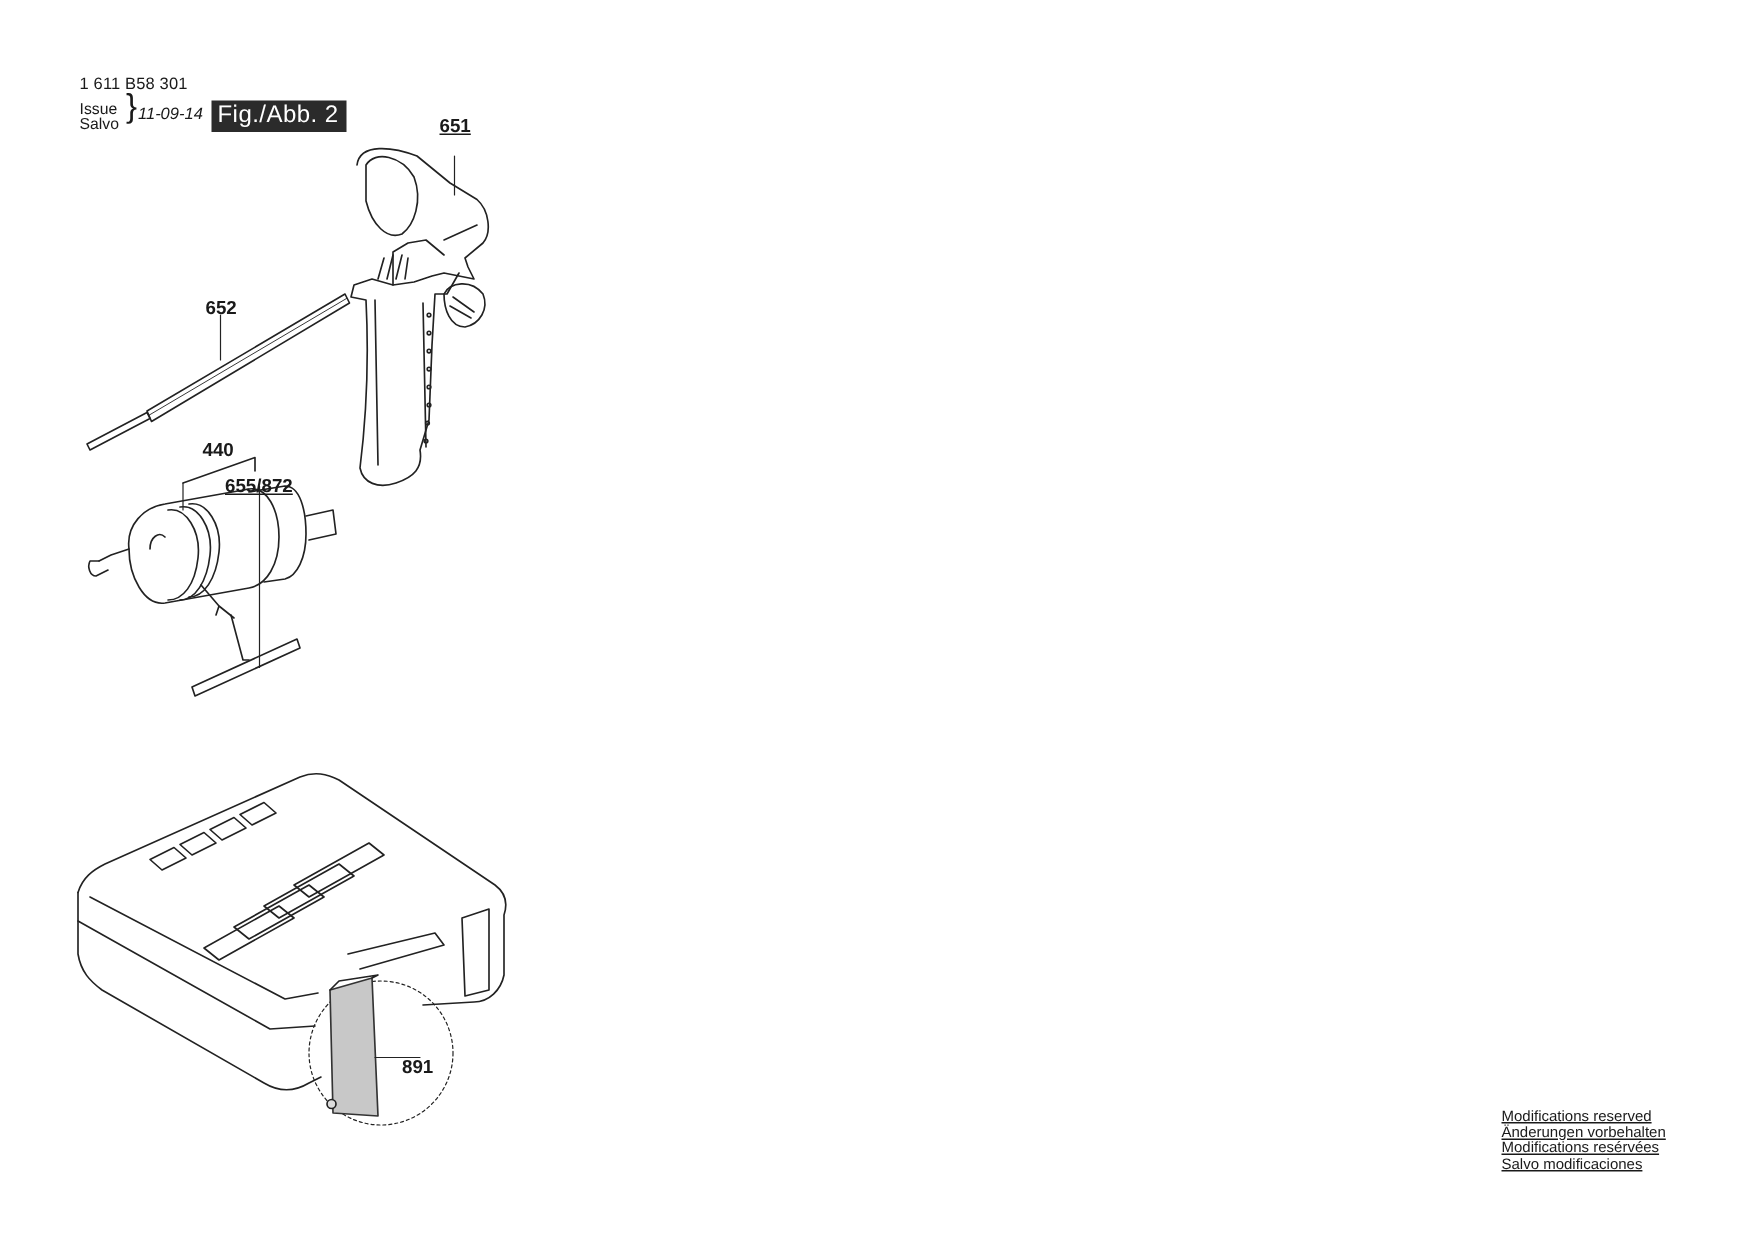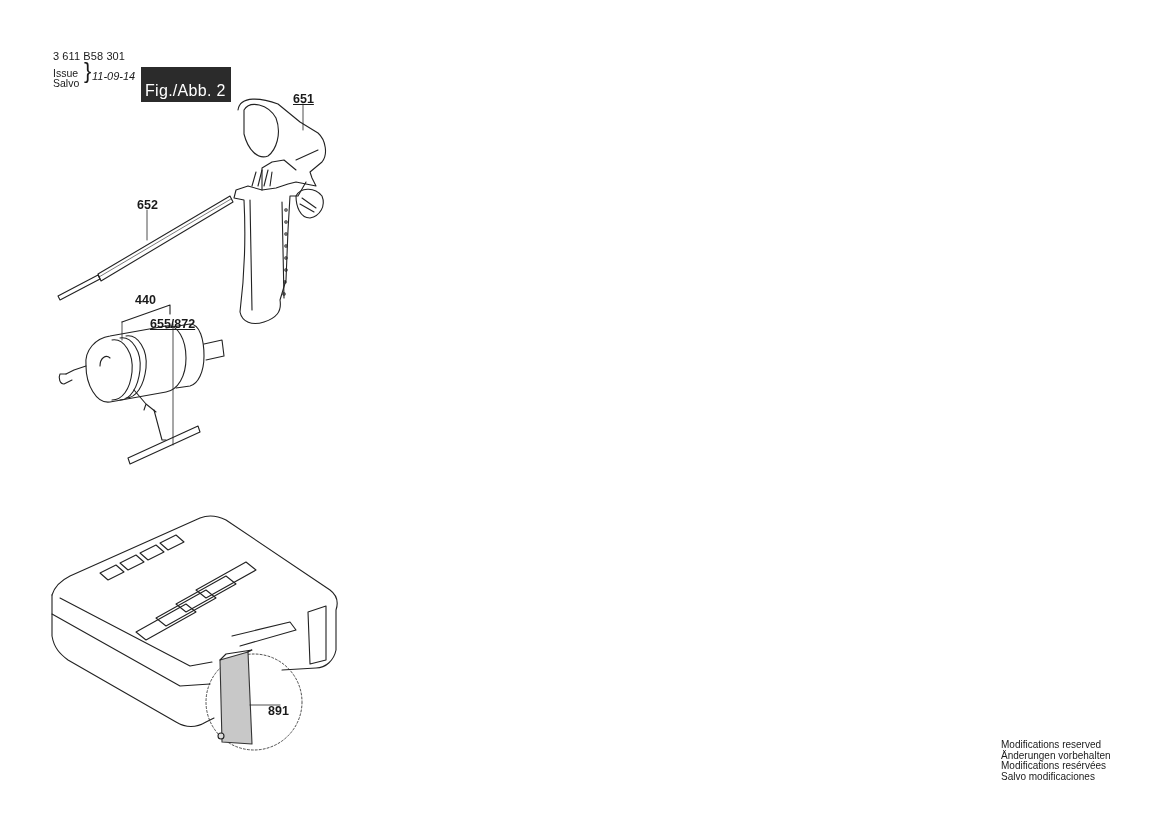--- a/index.html
+++ b/index.html
@@ -2,29 +2,29 @@
 <html><head>
   <meta charset="utf-8">
   <style>
     html, body { margin: 0; padding: 0; background: #ffffff; }
     body { width: 1169px; height: 826px; position: relative; overflow: hidden; font-family: "Liberation Sans", sans-serif; color: #1a1a1a; }
     .abs { position: absolute; }
     .docnum { left: 53px; top: 50px; font-size: 11px; letter-spacing: 0.1px; }
     .issue { left: 53px; top: 68px; font-size: 10.5px; line-height: 10px; }
     .brace { left: 84px; top: 60px; font-size: 22px; line-height: 22px; font-weight: 300; }
     .date { left: 92px; top: 70px; font-size: 11px; font-style: italic; }
-    .fig { left: 141px; top: 67px; background: #2b2b2b; color: #fff; font-size: 16px; padding: 15px 5px 2px 4px; letter-spacing: 0.3px; }
+    .fig { left: 141px; top: 67px; background: #2b2b2b; color: #fff; font-size: 16px; padding: 1px 5px 2px 4px; letter-spacing: 0.3px; }
     .callout { font-size: 12.5px; font-weight: bold; font-family: "Liberation Sans", sans-serif; }
-    .footer { left: 1001px; top: 740px; font-size: 10px; line-height: 10.5px; }
+    .footer { left: 1001px; top: 740px; font-size: 10px; line-height: 10.5px; text-decoration: underline; }
     svg.draw { position: absolute; left: 0; top: 0; }
   </style>
 </head>
 <body>
 
-<div class="abs docnum">3 611 B58 301</div>
+<div class="abs docnum">1 611 B58 301</div>
 <div class="abs issue">
   <div>Issue</div>
   <div>Salvo</div>
 </div>
 <div class="abs brace">}</div>
 <div class="abs date">11-09-14</div>
 <div class="abs fig">Fig./Abb. 2</div>
 
 <svg class="draw" width="1169" height="826" viewBox="0 0 1169 826" fill="none" stroke="#222" stroke-width="1.1" stroke-linejoin="round" stroke-linecap="round">
 
@@ -90,21 +90,21 @@
     <path d="M232 636 L290 622 L296 630 L240 646"></path>
     <path d="M308 612 L326 606 L326 660 L310 664 Z"></path>
     <circle cx="254" cy="702" r="48" stroke-dasharray="2 2" stroke-width="0.8"></circle>
     <path d="M220 660 L248 652 L252 744 L222 742 Z" fill="#c8c8c8" stroke="#333"></path>
     <path d="M220 660 L226 654 L252 650 L248 652"></path>
     <circle cx="221" cy="736" r="3" fill="#ddd"></circle>
     <line x1="250" y1="705" x2="280" y2="705" stroke-width="0.8"></line>
   </g>
 </svg>
 
-<div class="abs callout" style="left:293px; top:92px;text-decoration:underline;">651</div>
+<div class="abs callout" style="left:293px; top:77px;text-decoration:underline;">651</div>
 <div class="abs callout" style="left:137px; top:198px;text-align:right;">652</div>
 <div class="abs callout" style="left:135px; top:293px;">440</div>
 <div class="abs callout" style="left:150px; top:317px;text-decoration:underline;">655/872</div>
 <div class="abs callout" style="left:268px; top:704px;">891</div>
 
 <div class="abs footer">
   <div>Modifications reserved</div>
   <div>Änderungen vorbehalten</div>
   <div>Modifications resérvées</div>
   <div>Salvo modificaciones</div>

